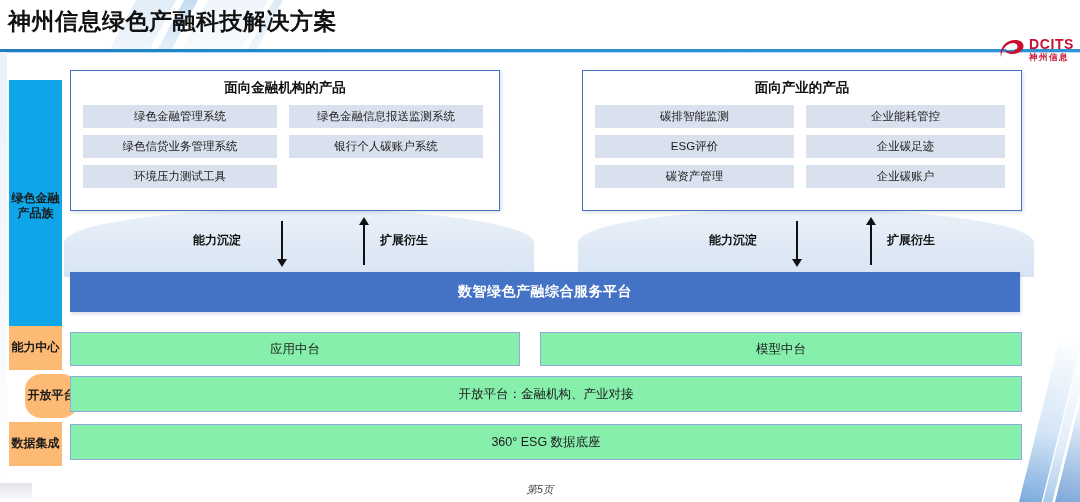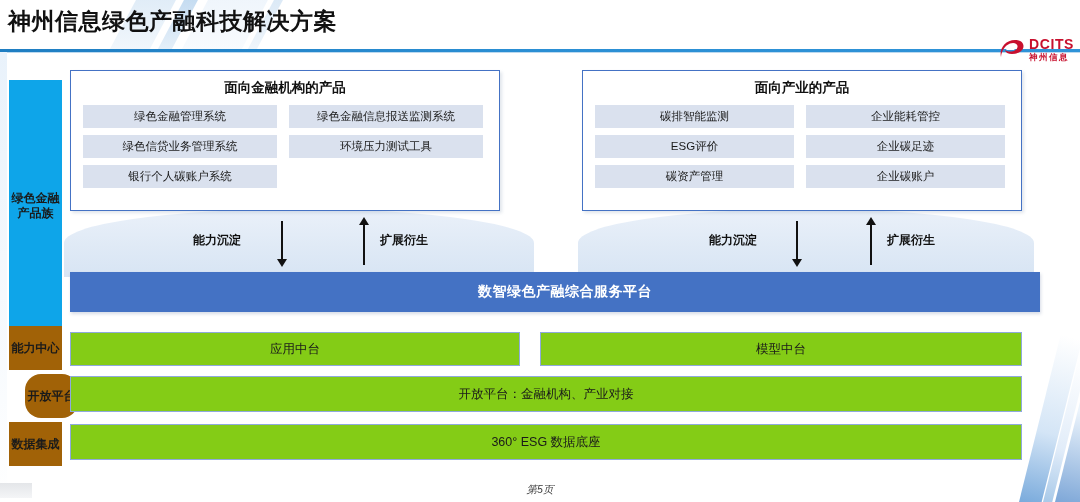--- a/index.html
+++ b/index.html
@@ -42,21 +42,21 @@
   .deco-br i.a{left:4px;width:22px;height:210px;background:linear-gradient(180deg,#ffffff 8%,#cfe2f5 55%,#4f8fd0 100%);opacity:.9;}
   .deco-br i.b{left:28px;width:9px;height:190px;background:linear-gradient(180deg,#ffffff 12%,#dce9f8 60%,#7fb0dd 100%);opacity:.85;}
   .deco-br i.c{left:40px;width:26px;height:230px;background:linear-gradient(180deg,#ffffff 5%,#e7f1fb 50%,#3f7cc4 100%);opacity:.8;}
   .gray-chip{position:absolute;left:0;bottom:4px;width:32px;height:15px;
              background:linear-gradient(180deg,#e4e6e9,#f4f5f7);}
 
   
   .sb{position:absolute;display:flex;align-items:center;justify-content:center;
       text-align:center;font-weight:bold;font-size:12px;color:#1a1a1a;line-height:1.22;}
   .sb-family{left:9px;top:80px;width:53px;height:252px;background:#0ea5e9;}
-  .sb-peach{background:#a16207;}
+  .sb-peach{background:#fdba74;font-family:Liberation Mono, monospace;}
   .sb-ability{left:9px;top:326px;width:53px;height:44px;}
   .sb-open{left:25px;top:374px;width:53px;height:44px;border-radius:16px;}
   .sb-data{left:9px;top:422px;width:53px;height:44px;}
 
   
   .arc{position:absolute;border-radius:50% 50% 0 0;
        background:linear-gradient(180deg,#e9f0f9 0%,#dde8f5 60%,#d5e3f3 100%);opacity:.95;}
   .arc-l{left:64px;top:209px;width:470px;height:68px;}
   .arc-r{left:578px;top:209px;width:456px;height:68px;}
 
@@ -75,24 +75,24 @@
   .arrow{position:absolute;width:14px;}
   .arrow .shaft{position:absolute;left:6px;top:0;width:1.6px;height:42px;background:#111;}
   .arrow .head{position:absolute;left:2px;width:0;height:0;border-left:5px solid transparent;border-right:5px solid transparent;}
   .arrow.down .head{top:38px;border-top:8px solid #111;}
   .arrow.up   .head{top:-6px;border-bottom:8px solid #111;}
 
   
   .platform{position:absolute;left:70px;top:272px;width:950px;height:40px;
             background:#4472c4;display:flex;align-items:center;justify-content:center;
             color:#ffffff;font-size:14px;font-weight:bold;letter-spacing:.5px;
-            box-shadow:1px 2px 3px rgba(100,120,160,.25);padding-left:20px;}
-
-  
-  .rowbox{position:absolute;background:#84cc16;border:1.2px solid #8faadc;
+            box-shadow:1px 2px 3px rgba(100,120,160,.25);}
+
+  
+  .rowbox{position:absolute;background:#86efac;border:1.2px solid #8faadc;
           display:flex;align-items:center;justify-content:center;
           font-size:12.5px;color:#1a1a1a;}
   .r-app{left:70px;top:332px;width:448px;height:32px;}
   .r-model{left:540px;top:332px;width:480px;height:32px;}
   .r-open{left:70px;top:376px;width:950px;height:34px;}
   .r-data{left:70px;top:424px;width:950px;height:34px;}
 
   .footer{position:absolute;left:0;top:483px;width:1080px;text-align:center;
           font-size:10.5px;font-style:italic;color:#3a3a3a;}
 </style>
@@ -142,22 +142,22 @@
   <div class="sb sb-peach sb-data">
     <span>数据集成</span>
   </div>
 
   <div class="panel panel-l">
     <div class="panel-title">面向金融机构的产品</div>
     <div class="grid">
       <div class="cell">绿色金融管理系统</div>
       <div class="cell">绿色金融信息报送监测系统</div>
       <div class="cell">绿色信贷业务管理系统</div>
+      <div class="cell">银行个人碳账户系统</div>
       <div class="cell">环境压力测试工具</div>
-      <div class="cell">银行个人碳账户系统</div>
     </div>
   </div>
 
   <div class="panel panel-r">
     <div class="panel-title">面向产业的产品</div>
     <div class="grid">
       <div class="cell">碳排智能监测</div>
       <div class="cell">企业能耗管控</div>
       <div class="cell">ESG评价</div>
       <div class="cell">企业碳足迹</div>

